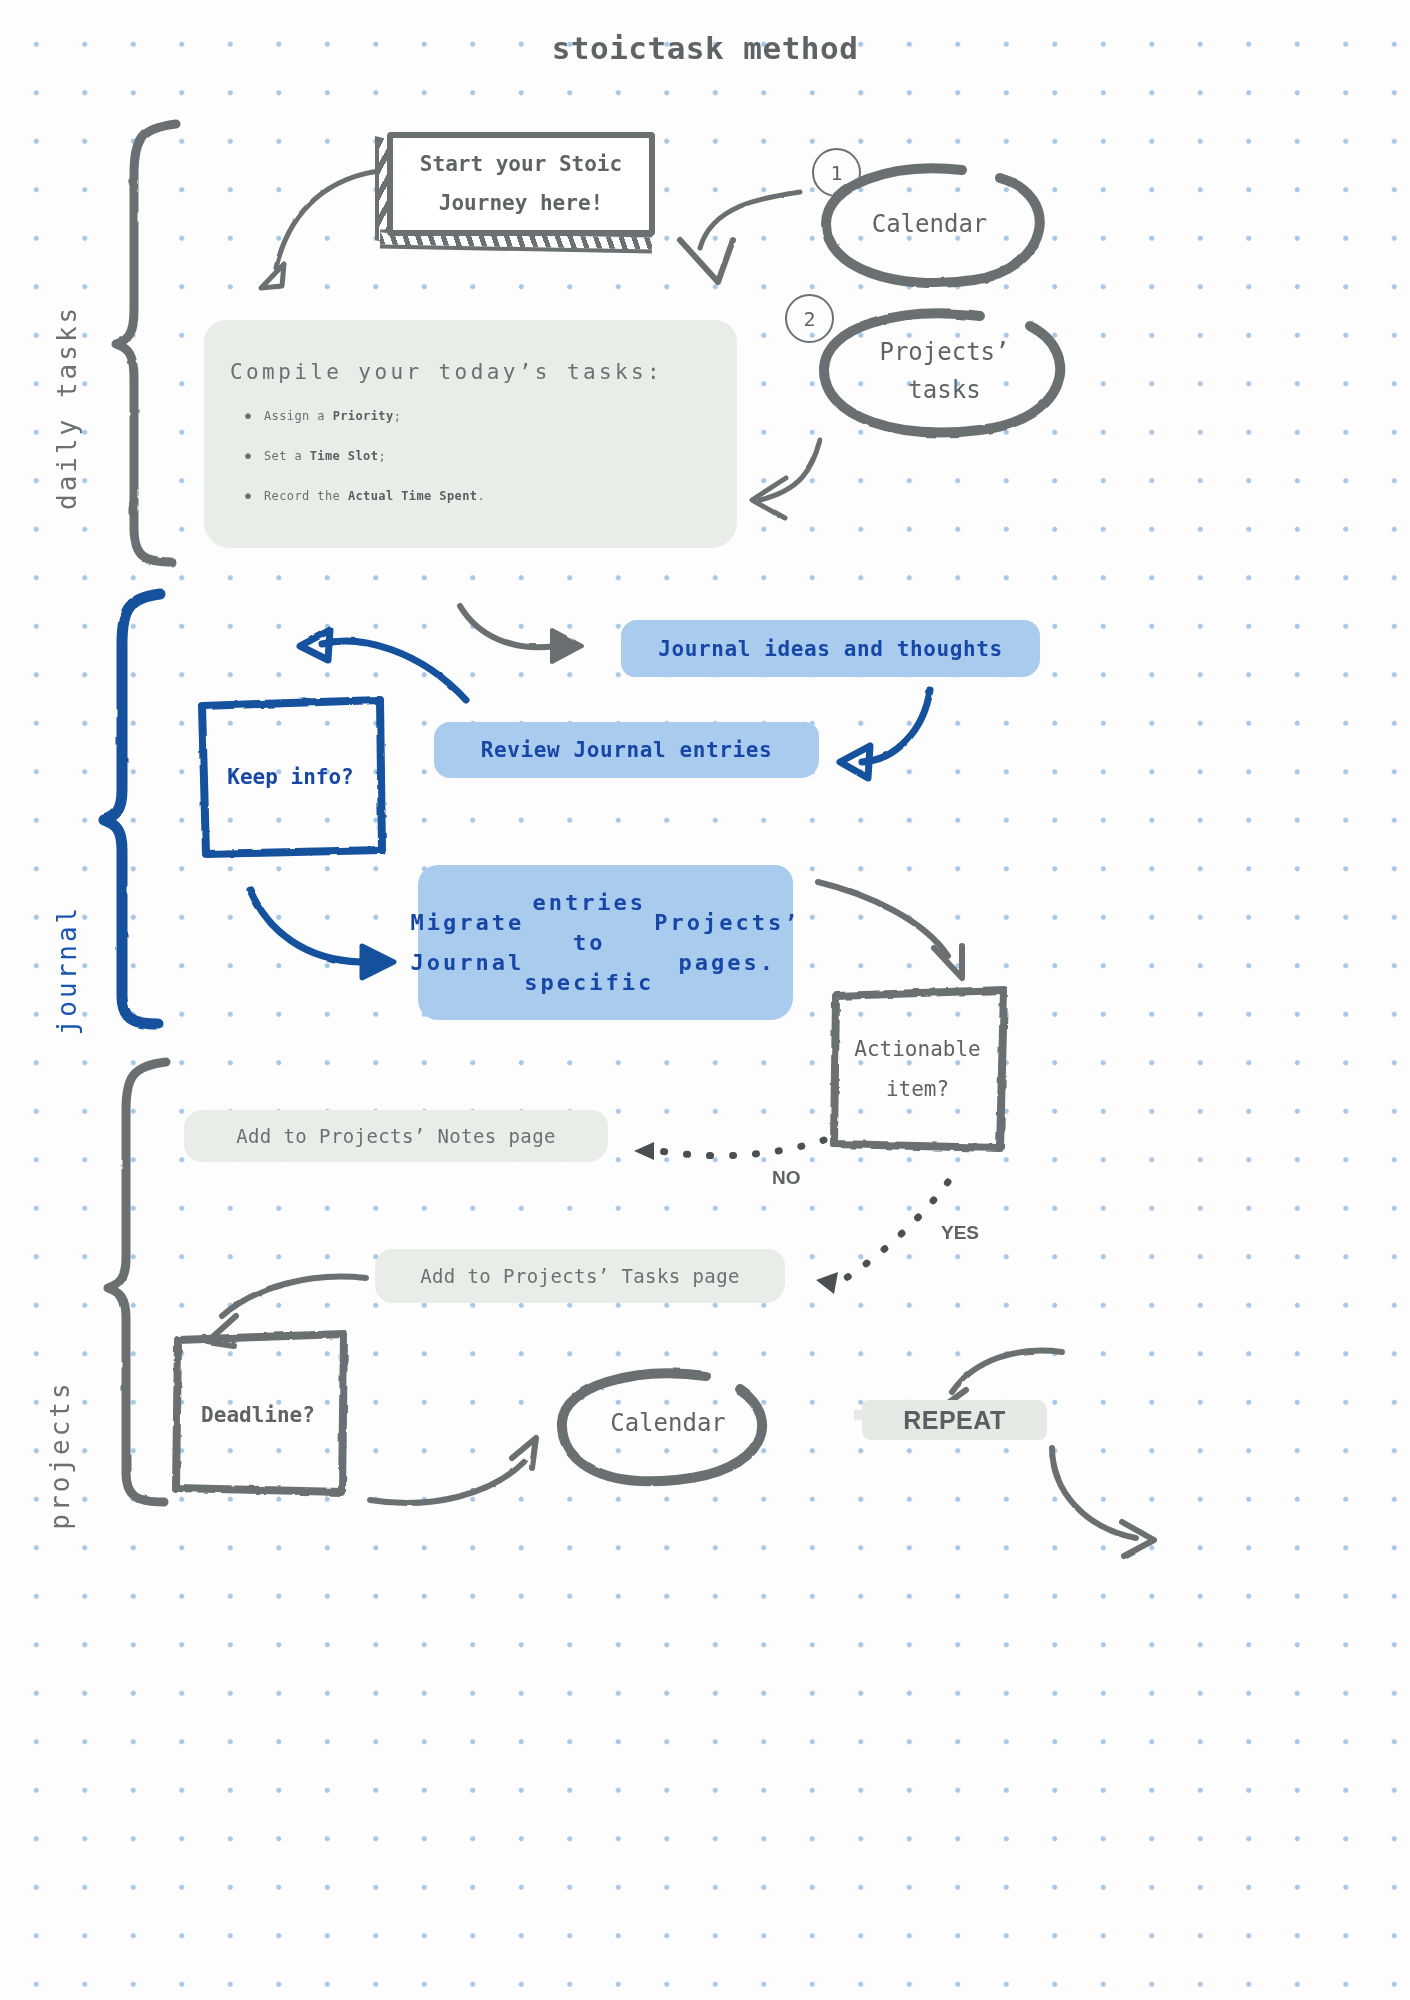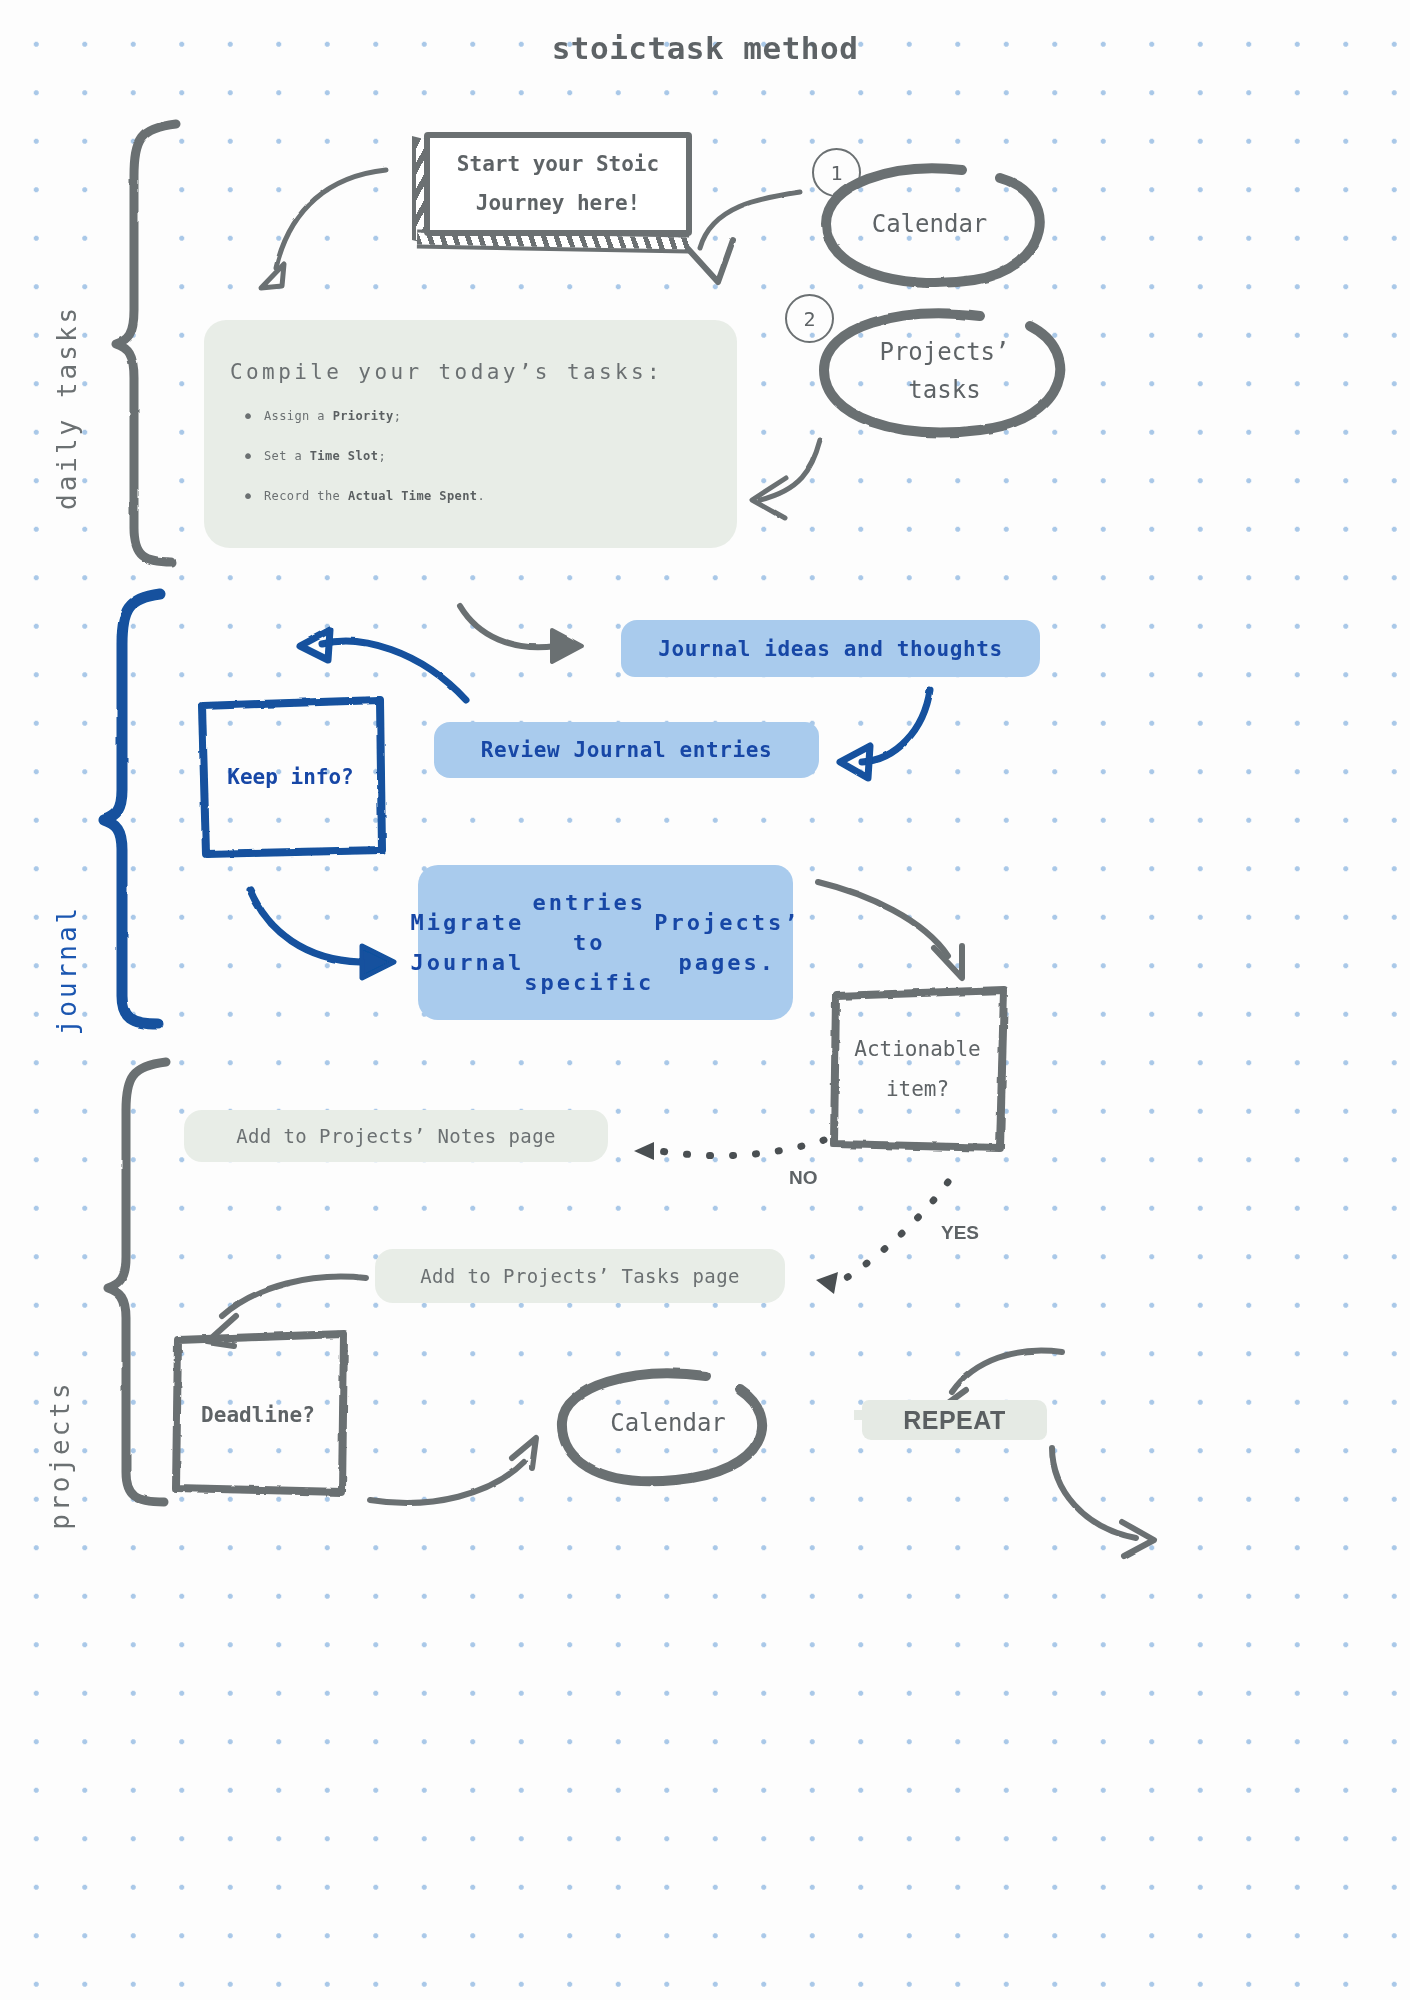--- a/index.html
+++ b/index.html
@@ -47,21 +47,21 @@
     letter-spacing: 3px;
     white-space: nowrap;
     text-align: center;
   }
   #label-daily { left: -33px; top: 395px; width: 200px; color: #6b7072; }
   #label-journal { left: -33px; top: 955px; width: 200px; color: #1b56b0; }
   #label-projects { left: -40px; top: 1440px; width: 200px; color: #6b7072; }
 
   
   #start-card {
-    left: 412px; top: 132px; width: 332px; height: 120px;
+    left: 375px; top: 132px; width: 332px; height: 120px;
   }
   #start-card .face {
     position: absolute; left: 12px; top: 0; width: 268px; height: 104px;
     border: 6px solid #6b7072;
     border-radius: 4px;
     background: #ffffff;
     box-sizing: border-box;
     display: flex; flex-direction: column;
     align-items: center; justify-content: center;
     color: #5e6366;
@@ -179,21 +179,21 @@
     letter-spacing: 0.4px;
   }
   #notes-page { left: 184px; top: 1110px; width: 424px; height: 52px; border-radius: 18px 16px 20px 18px; }
   #tasks-page { left: 375px; top: 1249px; width: 410px; height: 54px; border-radius: 18px 16px 20px 18px; }
 
   
   .branch-label {
     color: #5e6366; font-size: 19px; font-weight: bold;
     font-family: "Liberation Sans", sans-serif;
   }
-  #label-no { left: 789px; top: 1167px; }
+  #label-no { left: 772px; top: 1167px; }
   #label-yes { left: 941px; top: 1222px; }
 
   
   #repeat-block { left: 862px; top: 1398px; width: 185px; height: 44px; }
   #repeat-block .hl {
     position: absolute; left: 0; top: 2px; width: 185px; height: 40px;
     background: #e5eae4;
     border-radius: 7px 10px 8px 9px;
   }
   #repeat-block .hl2 {

